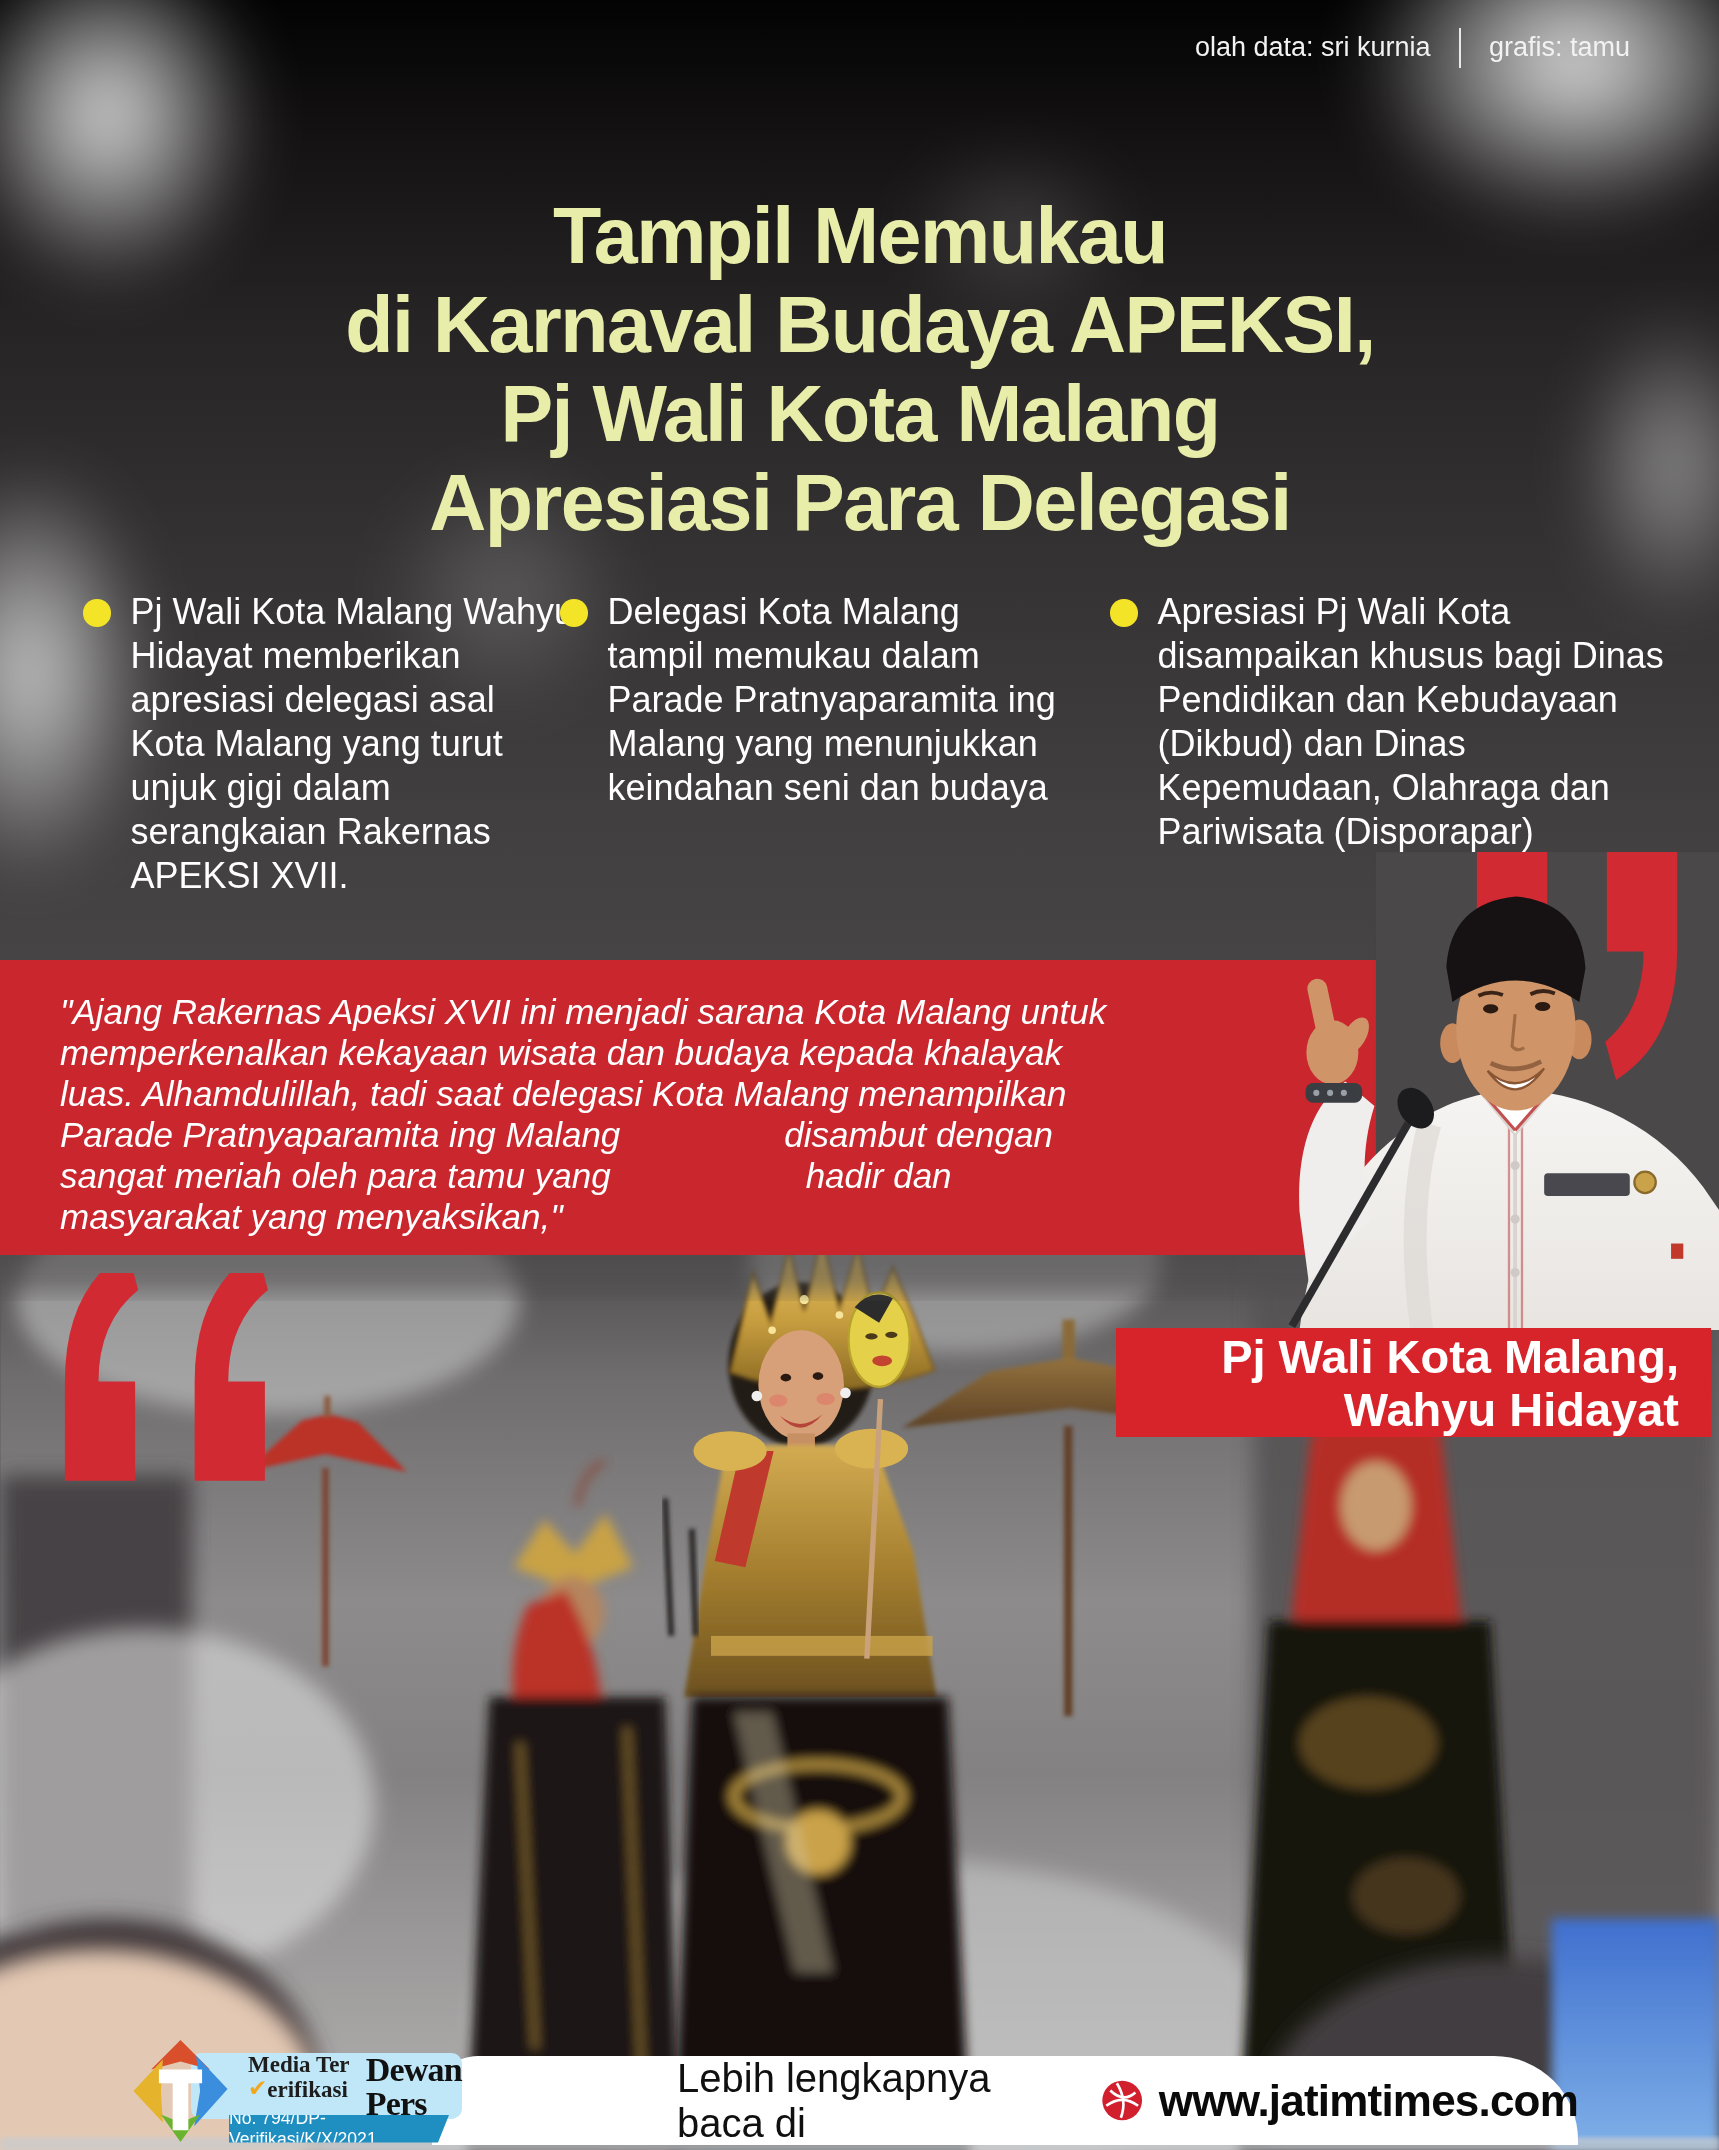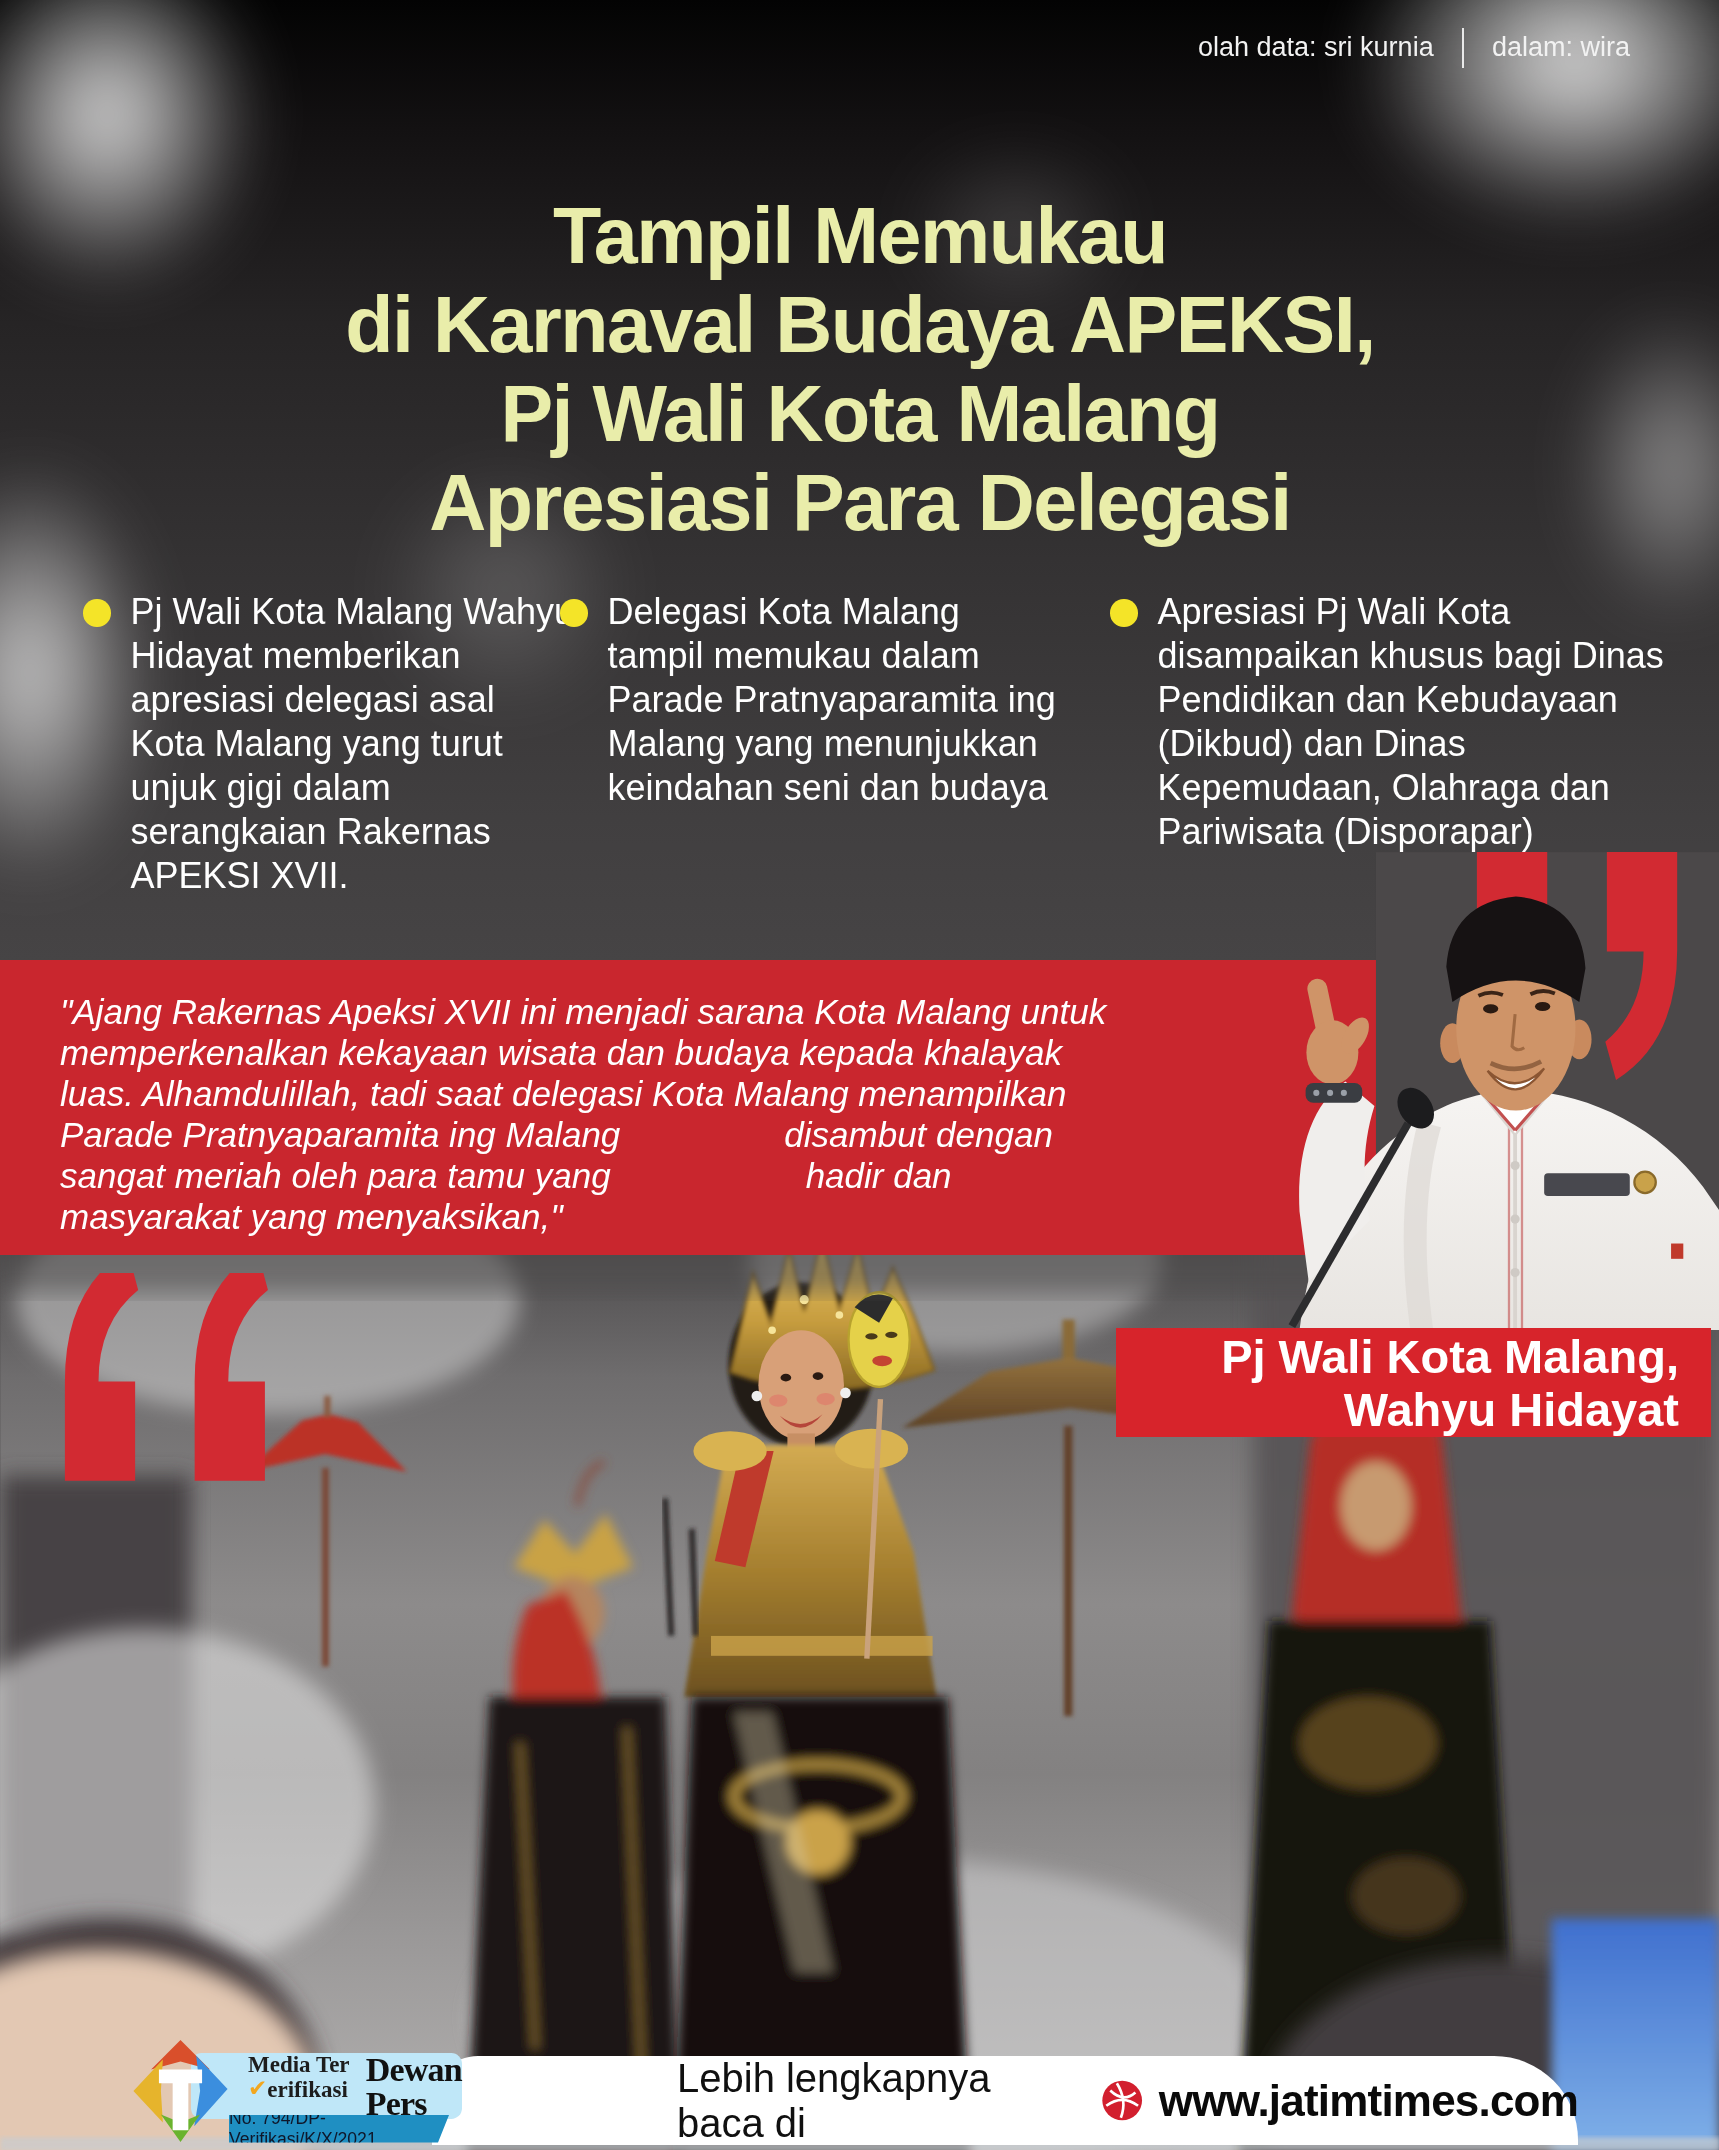--- a/index.html
+++ b/index.html
@@ -66,21 +66,21 @@
 
   
   .badge{position:absolute;left:122px;top:2025px;width:428px;height:125px;z-index:11;}
   .badge-banner{position:absolute;left:69px;top:27.5px;width:271px;height:66px;background:#bfe7f8;border-radius:10.7px;
       display:flex;flex-direction:row;justify-content:center;padding-left:57px;box-sizing:border-box;}
   .badge-top{font-family:"Liberation Serif","DejaVu Serif",serif;font-weight:700;font-size:23px;color:#1d1d1d;line-height:24.5px;}
   .badge-top .check{color:#f2a71f;font-weight:900;display:inline-block;transform:translateY(-0.8px);font-family:"DejaVu Sans",sans-serif;font-size:23px;}
   .badge-sub{font-family:"Liberation Serif","DejaVu Serif",serif;font-weight:700;font-size:34px;color:#111;line-height:34px;letter-spacing:-0.8px;}
   .badge-ribbon{position:absolute;left:107px;top:90px;width:220px;height:27.5px;background:#1f8fc2;
       clip-path:polygon(0 0,100% 0,95% 100%,0 100%);display:flex;align-items:center;justify-content:center;
-      color:#0f172a;font-size:17.6px;}
+      color:#ffffff;font-size:17.6px;}
   .badge-logo{position:absolute;left:4.6px;top:15.3px;}
 </style>
 </head>
 <body>
 
 <div class="page">
   <div class="bg"></div>
   <div class="smoke s1"></div>
   <div class="smoke s2"></div>
   <div class="smoke s3"></div>
@@ -215,21 +215,21 @@
       <rect x="2030" y="930" width="220" height="304" fill="url(#blueGrad)" filter="url(#f6)"></rect>
       <rect x="0" y="1216" width="2250" height="18" fill="#c8ccd0" opacity=".7" filter="url(#f2)"></rect>
       <rect x="0" y="0" width="2250" height="110" fill="#4d4b4c" opacity=".55" filter="url(#f12)"></rect>
     </svg>
   </div>
 
 
   <div class="credits">
     <span>olah data: sri kurnia</span>
     <span class="sep"></span>
-    <span>dalam: wira</span>
+    <span>grafis: tamu</span>
   </div>
 
   <div class="title">
     <div>Tampil Memukau</div>
     <div>di Karnaval Budaya APEKSI,</div>
     <div>Pj Wali Kota Malang</div>
     <div>Apresiasi Para Delegasi</div>
   </div>
 
   <div class="bullet b1">

